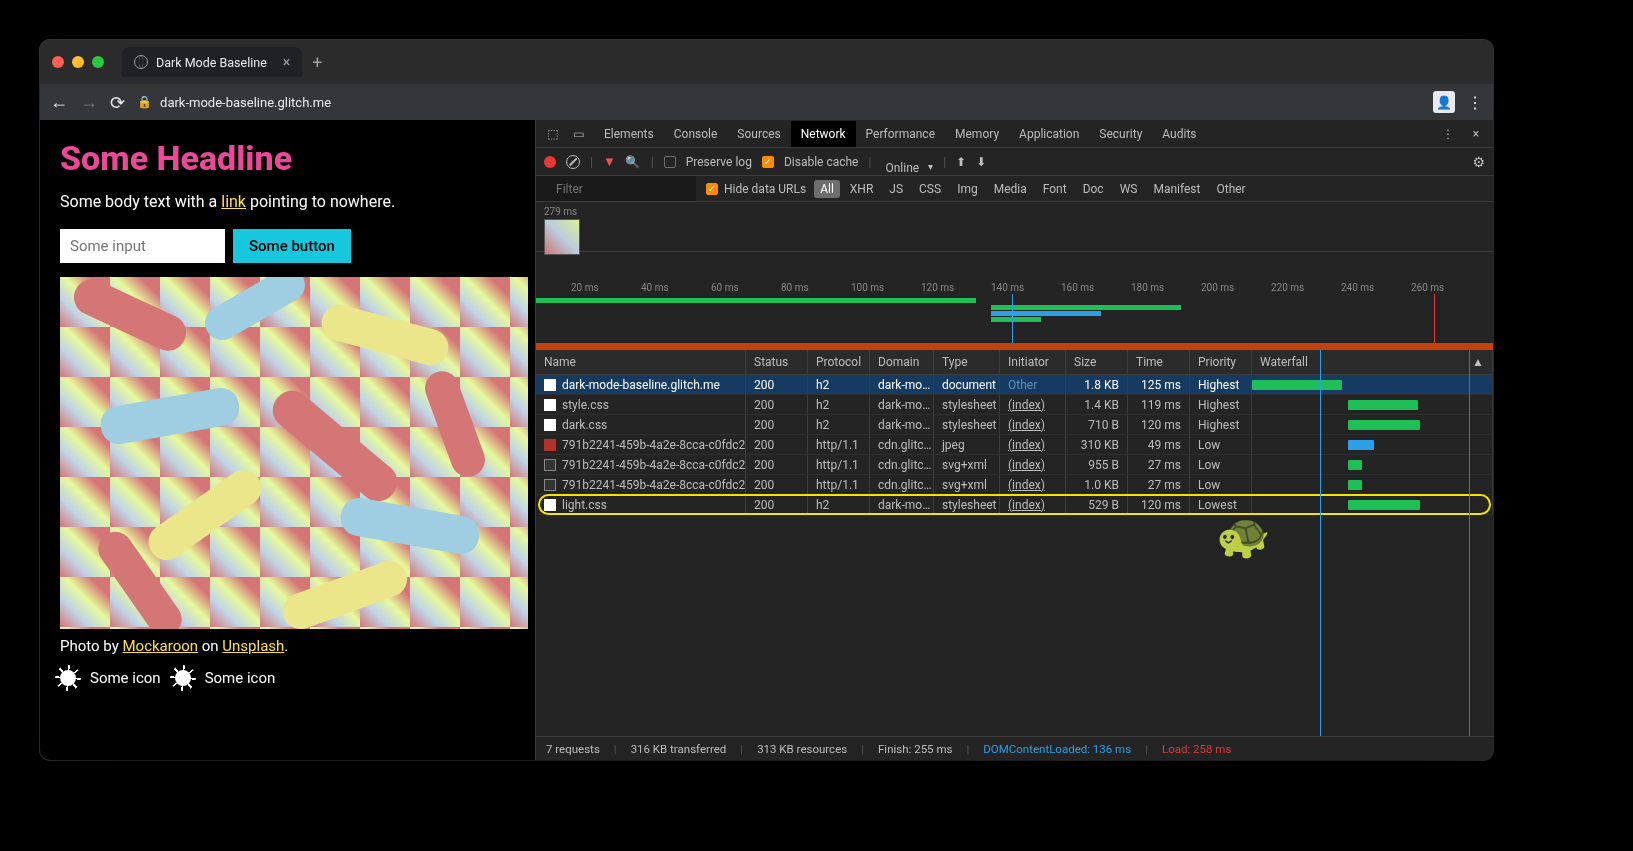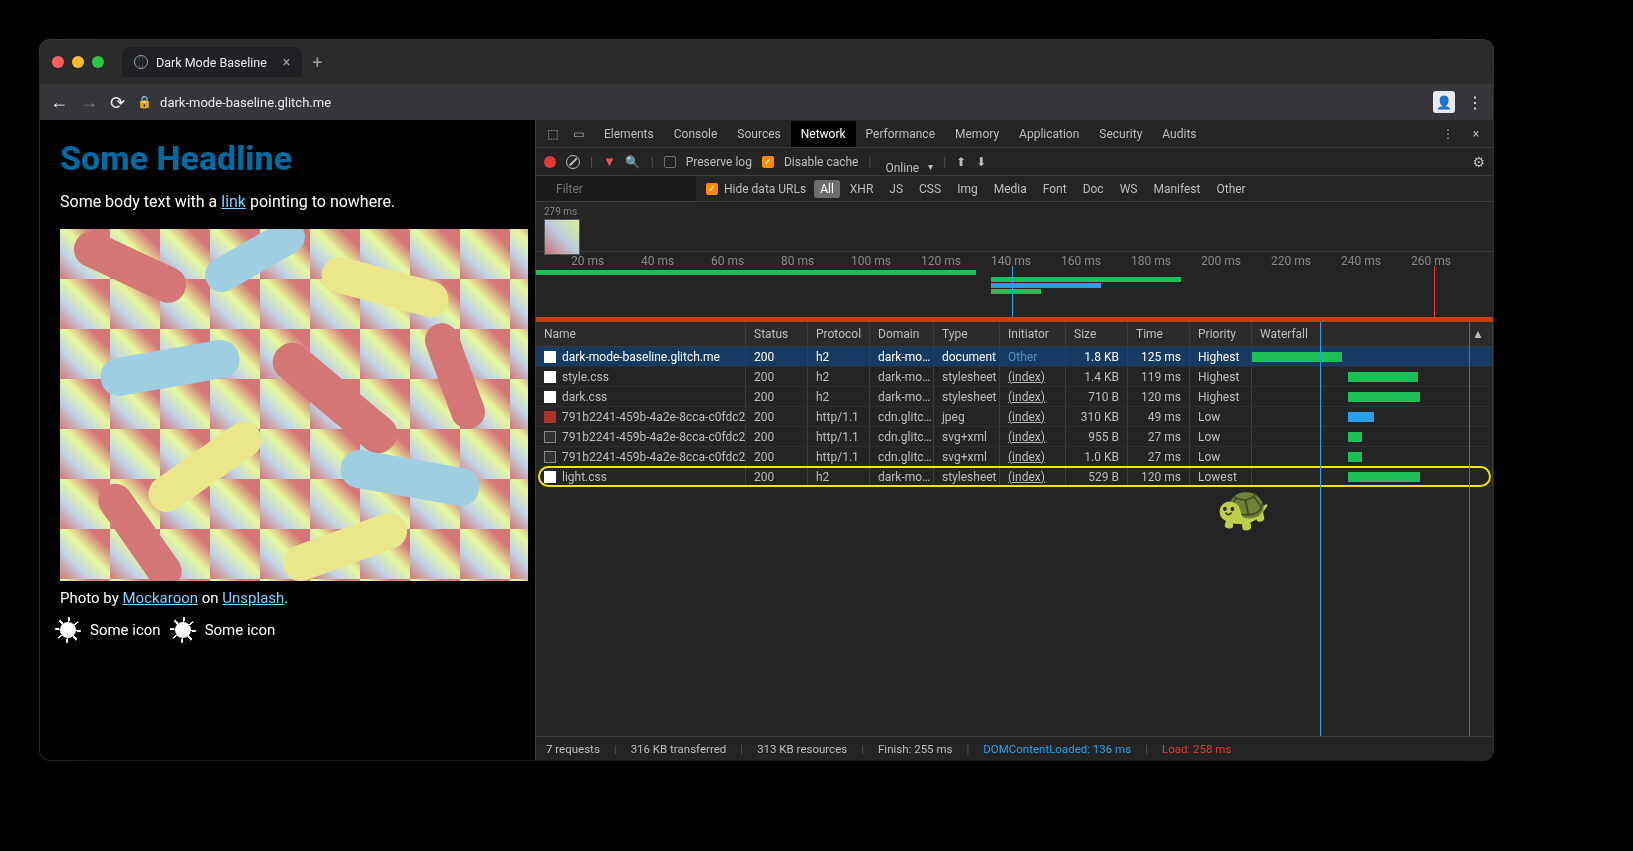--- a/index.html
+++ b/index.html
@@ -15,23 +15,23 @@
   .new-tab { margin-left:10px; color:#9aa0a6; font-size:18px; }
   .toolbar { height:36px; background:#35363a; display:flex; align-items:center; padding:0 10px; gap:12px; color:#e8eaed; }
   .nav-arrow { color:#e8eaed; font-size:18px; }
   .nav-arrow.dim { color:#7a7a7a; }
   .url { flex:1; display:flex; align-items:center; gap:8px; font-size:13px; color:#e8eaed; }
   .lock { color:#e8eaed; font-size:12px; }
   .ext-icon { width:22px; height:22px; background:#e8eaed; border-radius:3px; display:flex; align-items:center; justify-content:center; color:#202124; font-size:13px; }
   .kebab { color:#e8eaed; font-size:16px; }
   .content { flex:1; display:flex; overflow:hidden; }
   .page { width:495px; background:#000; padding:18px 20px; color:#fff; overflow:auto; }
-  .headline { color:#0369a1; font-size:34px; font-weight:800; margin-bottom:14px; }
+  .headline { color:#ec4899; font-size:34px; font-weight:800; margin-bottom:14px; }
   .body-text { font-size:16px; margin-bottom:18px; }
-  .body-text a,.caption a { color:#7dd3fc; text-decoration:underline; }
+  .body-text a,.caption a { color:#fde047; text-decoration:underline; }
   .form-row { display:flex; gap:8px; margin-bottom:14px; }
   .text-input { background:#fff; color:#000; border:none; padding:8px 10px; font-size:15px; width:165px; }
   .btn { background:#17c7dd; color:#000; border:none; padding:8px 16px; font-size:15px; font-weight:500; }
   .photo { width:468px; height:352px; background:linear-gradient(45deg,#c77,#bcd 30%,#de9 55%,#c77 80%); background-size:50px 50px; filter:contrast(1.1); position:relative; overflow:hidden; }
   .candy { position:absolute; border-radius:18px; }
   .caption { margin-top:8px; font-size:15px; }
   .icons-row { margin-top:14px; display:flex; gap:14px; align-items:center; font-size:15px; }
   .sun { width:16px; height:16px; background:#fff; border-radius:50%; position:relative; display:inline-block; }
   .sun::before{content:"";position:absolute;inset:-5px;background:radial-gradient(circle,transparent 40%,transparent 45%),conic-gradient(#fff 0 10deg,transparent 10deg 45deg,#fff 45deg 55deg,transparent 55deg 90deg,#fff 90deg 100deg,transparent 100deg 135deg,#fff 135deg 145deg,transparent 145deg 180deg,#fff 180deg 190deg,transparent 190deg 225deg,#fff 225deg 235deg,transparent 235deg 270deg,#fff 270deg 280deg,transparent 280deg 315deg,#fff 315deg 325deg,transparent 325deg);-webkit-mask:radial-gradient(circle,transparent 35%,#000 36%);border-radius:50%;}
   .devtools { flex:1; background:#242424; display:flex; flex-direction:column; color:#bdbdbd; font-size:12px; border-left:1px solid #3c3c3c; }
@@ -49,21 +49,21 @@
   .chk.on { background:#ff8a00; border-color:#ff8a00; color:#fff; font-size:10px; }
   .select { color:#bdbdbd; padding:2px 14px 2px 4px; position:relative;margin-top:12px; }
   .select::after{content:"▾";position:absolute;right:0;top:2px;font-size:10px;}
   .gear { margin-left:auto; font-size:14px; }
   .filter-row { height:26px; display:flex; align-items:center; border-bottom:1px solid #3c3c3c; }
   .filter-input { background:#1a1a1a; border:none; color:#bdbdbd; padding:4px 20px; font-size:12px; width:160px; height:100%; }
   .chip { padding:2px 6px; margin:0 2px; border-radius:3px; }
   .chip.active { background:#6e6e6e; color:#fff; }
   .overview { height:50px; border-bottom:1px solid #3c3c3c; padding:4px 8px; font-size:10px; color:#888; position:relative; }
   .thumb { width:36px; height:36px; background:linear-gradient(45deg,#c77,#bcd,#de9); margin-top:2px; border:1px solid #555; }
-  .ruler { height:70px; border-bottom:5px solid #c2410c; position:relative; font-size:12px; color:#888; }
+  .ruler { height:70px; border-bottom:7px solid #c2410c; position:relative; font-size:10px; color:#888;margin-top:28px; }
   .tick { position:absolute; top:2px; }
   .bar { position:absolute; height:5px; }
   .table { flex:1; overflow:auto; position:relative; }
   .thead { display:flex; background:#2b2b2b; border-bottom:1px solid #3c3c3c; position:sticky; top:0; }
   .th { padding:5px 8px; border-right:1px solid #3c3c3c; color:#bdbdbd; font-weight:400; }
   .trow { display:flex; height:20px; align-items:center; border-bottom:1px solid #2f2f2f; }
   .trow.sel { background:#153b63; color:#fff; }
   .td { padding:2px 8px; border-right:1px solid #3c3c3c; white-space:nowrap; overflow:hidden; text-overflow:ellipsis; height:100%; display:flex; align-items:center; }
   .td.r { justify-content:flex-end; }
   .link { color:#bdbdbd; text-decoration:underline; }
@@ -110,20 +110,24 @@
     <span class="kebab">⋮</span>
   </div>
 
   <div class="content">
 
     <div class="page">
       <h1 class="headline">Some Headline</h1>
       <p class="body-text">
         <span>Some body text with a </span><a href="#">link</a><span> pointing to nowhere.</span>
       </p>
+      <div class="form-row">
+        <input class="text-input" placeholder="Some input" style="">
+        <button class="btn">Some button</button>
+      </div>
       <div class="photo">
         <div class="candy" style="left:10px;top:20px;width:120px;height:36px;background:#c77;transform:rotate(25deg)"></div>
         <div class="candy" style="left:140px;top:10px;width:110px;height:34px;background:#9cc6d8;transform:rotate(-30deg)"></div>
         <div class="candy" style="left:260px;top:40px;width:130px;height:36px;background:#e2dd8a;transform:rotate(15deg)"></div>
         <div class="candy" style="left:40px;top:120px;width:140px;height:38px;background:#9cc6d8;transform:rotate(-10deg)"></div>
         <div class="candy" style="left:200px;top:150px;width:150px;height:38px;background:#c77;transform:rotate(40deg)"></div>
         <div class="candy" style="left:80px;top:220px;width:130px;height:36px;background:#e2dd8a;transform:rotate(-35deg)"></div>
         <div class="candy" style="left:280px;top:230px;width:140px;height:38px;background:#9cc6d8;transform:rotate(10deg)"></div>
         <div class="candy" style="left:20px;top:290px;width:120px;height:34px;background:#c77;transform:rotate(55deg)"></div>
         <div class="candy" style="left:220px;top:300px;width:130px;height:36px;background:#e2dd8a;transform:rotate(-20deg)"></div>

